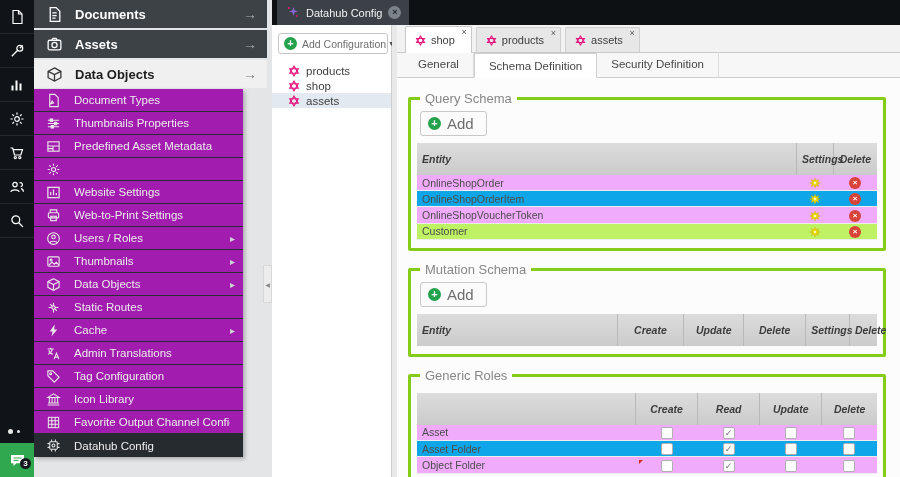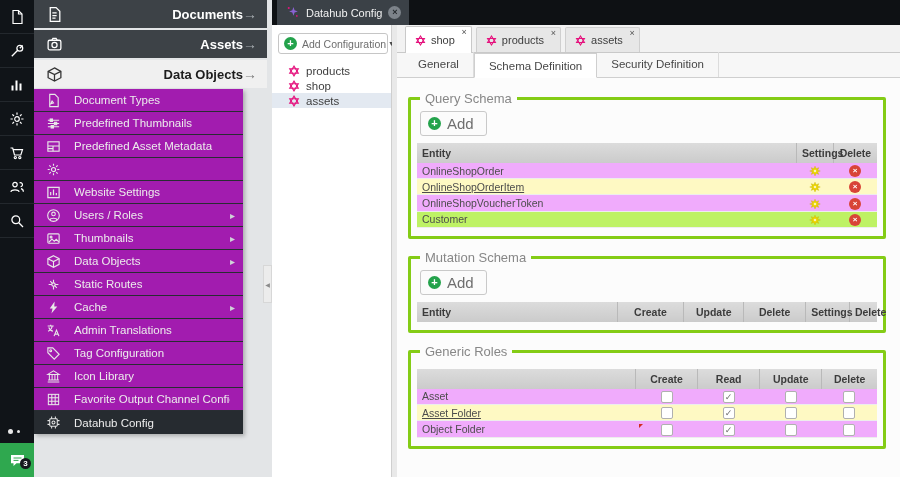--- a/index.html
+++ b/index.html
@@ -13,21 +13,21 @@
   .act-dots { position:absolute; left:0; top:424px; width:34px; height:14px; display:flex; align-items:center; gap:4px; padding-left:8px; }
   .act-dots i { display:block; border-radius:50%; background:#e8e8e8; }
   .act-dots i.d1 { width:5px; height:5px; }
   .act-dots i.d2 { width:3px; height:3px; }
   .chatbtn { position:absolute; left:0; bottom:0; width:34px; height:34px; background:#2fa84f; display:flex; align-items:center; justify-content:center; cursor:pointer; }
   .chatbadge { position:absolute; right:3px; bottom:8px; min-width:11px; height:11px; border-radius:6px; background:#15181c; color:#fff; font-size:8px; line-height:11px; text-align:center; padding:0 2px; font-weight:bold; }
 
   
   .side-sections { position:absolute; left:34px; top:0; width:233px; z-index:4; }
   .sec-row { height:28px; margin-bottom:2px; background:#3d4247; color:#fff; display:flex; align-items:center; padding:0 10px 0 12px; font-size:13px; font-weight:bold; cursor:pointer; }
-  .sec-row .seclabel { margin-left:24px; flex:1;text-align:right; }
+  .sec-row .seclabel { margin-left:12px; flex:1; }
   .sec-row .secarrow { color:#a9aeb3; font-size:14px; font-weight:normal; }
   .sec-row.active { background:#f0f0f0; color:#1d1d1d; }
   .sec-row.active .secarrow { color:#7a7a7a; }
   .submenu { position:absolute; left:34px; top:89px; width:209px; background:#a21caf; z-index:4; box-shadow:2px 2px 4px rgba(0,0,0,.25); }
   .smenu-item { height:23px; display:flex; align-items:center; padding:0 8px 0 12px; border-bottom:1px solid #282d32; color:#ececec; font-size:11.5px; cursor:pointer; }
   .smenu-item:last-child { border-bottom:none; background:#262b30; }
   .smenu-item .mi { width:15px; height:15px; margin-right:13px; flex:none; }
   .smenu-item .slabel { flex:1; white-space:nowrap; overflow:hidden; }
   .smenu-item .chev { visibility:hidden; color:#cfd3d7; font-size:10px; }
   .smenu-item.has-arrow .chev { visibility:visible; }
@@ -69,25 +69,25 @@
   .stab.active { background:#fff; border:1px solid #cfcfcf; border-bottom:1px solid #fff; margin-bottom:-1px; }
   .content { padding:13px 14px 0 11px; }
 
   fieldset.fs { border:3px solid #84cc16; border-radius:2px; padding:2px 6px 8px 6px; margin-bottom:11px; background:#fcfcfc; }
   fieldset.fs legend { font-size:13px; color:#878787; padding:0 5px; margin-left:3px; }
   .addbtn { display:inline-flex; align-items:center; gap:6px; border:1px solid #c9c9c9; border-radius:3px; background:#fbfbfb; padding:3px 12px 3px 7px; margin:3px 0 7px 3px; cursor:pointer; }
   .addbtn .plus { width:13px; height:13px; border-radius:50%; background:#23a24b; color:#fff; font-size:11px; line-height:12px; text-align:center; font-weight:bold; }
   .addbtn .ablabel { font-size:15px; color:#6e6e6e; }
 
   table.grid { width:100%; border-collapse:collapse; table-layout:fixed; font-size:10.5px; color:#4c4c4c; }
-  table.grid th { background:linear-gradient(#dcdcdc,#cbcbcb); color:#3c3c3c; font-weight:bold; text-align:center; height:14px; padding:4px 5px; border-right:1px solid #b9b9b9; font-size:10.5px; }
+  table.grid th { background:linear-gradient(#dcdcdc,#cbcbcb); color:#3c3c3c; font-weight:bold; text-align:center; height:14px; padding:10px 5px; border-right:1px solid #b9b9b9; font-size:10.5px;font-style:italic; }
   table.grid th:first-child { text-align:left; }
   table.grid th:last-child { border-right:none; }
   table.grid td { height:15px; padding:1px 5px; border-bottom:1px solid #ededed; background:#f0abfc; position:relative; }
-  table.grid tr.alt td { background:#fef9c3;text-decoration:underline; }
+  table.grid tr.alt td { background:#0ea5e9; }
   table.grid tr.selected td { background:#bef264; }
   td.cicon { text-align:center; }
   .delbtn { display:inline-block; width:12px; height:12px; border-radius:50%; background:#d84437; color:#fff; font-size:8px; line-height:12px; text-align:center; font-weight:bold; vertical-align:middle; cursor:pointer; }
   .gearwrap { display:inline-block; width:12px; height:12px; vertical-align:middle; cursor:pointer; }
 
   .cb { display:inline-block; width:12px; height:12px; border:1px solid #b0b0b0; border-radius:2px; background:#fff; vertical-align:middle; text-align:center; cursor:pointer; }
   .cb .tick { display:none; font-size:9px; line-height:10px; color:#6e6e6e; }
   .cb.checked .tick { display:block; }
   .dirty { display:none; position:absolute; left:3px; top:3px; width:0; height:0; border-left:4px solid #d02b1f; border-bottom:4px solid transparent; }
   .dirty.show { display:block; }
@@ -194,21 +194,21 @@
   </div>
   <div class="smenu-item">
     <span class="mi">
         <svg width="15" height="15" viewBox="0 0 16 16" stroke="#e8e8e8" stroke-width="1.2" fill="#e8e8e8">
           <path d="M2 4.5h12M2 8h12M2 11.5h12" fill="none"></path>
           <rect x="4.5" y="3.2" width="2.4" height="2.6"></rect>
           <rect x="9" y="6.7" width="2.4" height="2.6"></rect>
           <rect x="5.5" y="10.2" width="2.4" height="2.6"></rect>
         </svg>
       </span>
-    <span class="slabel">Predefined Thumbnails</span>
+    <span class="slabel">Thumbnails Properties</span>
       <span class="chev">▸</span>
   </div>
   <div class="smenu-item">
     <span class="mi">
         <svg width="15" height="15" viewBox="0 0 16 16" fill="none" stroke="#e8e8e8" stroke-width="1.2">
           <rect x="2" y="3" width="12" height="10"></rect>
           <path d="M2 7.5h12M7.5 7.5V13M2 10.2h5.5"></path>
         </svg>
       </span>
     <span class="slabel">Predefined Asset Metadata</span>
@@ -224,20 +224,31 @@
       <span class="chev">▸</span>
   </div>
   <div class="smenu-item">
     <span class="mi">
         <svg width="15" height="15" viewBox="0 0 16 16" fill="none" stroke="#e8e8e8" stroke-width="1.3">
           <rect x="2" y="2.5" width="12" height="11"></rect>
           <path d="M5 11V7.5M8 11V4.8M11 11V8.5"></path>
         </svg>
       </span>
     <span class="slabel">Website Settings</span>
+      <span class="chev">▸</span>
+  </div>
+  <div class="smenu-item">
+    <span class="mi">
+        <svg width="15" height="15" viewBox="0 0 16 16" fill="none" stroke="#e8e8e8" stroke-width="1.2">
+          <path d="M4.5 5V2h7v3"></path>
+          <rect x="2.5" y="5" width="11" height="5.5" rx="1"></rect>
+          <rect x="5" y="8.8" width="6" height="4.7"></rect>
+        </svg>
+      </span>
+    <span class="slabel">Web-to-Print Settings</span>
       <span class="chev">▸</span>
   </div>
   <div class="smenu-item has-arrow">
     <span class="mi">
         <svg width="15" height="15" viewBox="0 0 16 16" fill="none" stroke="#e8e8e8" stroke-width="1.2">
           <circle cx="8" cy="8" r="6.2"></circle>
           <circle cx="8" cy="6.3" r="1.9"></circle>
           <path d="M4.3 12.6c.5-2.2 6.9-2.2 7.4 0"></path>
         </svg>
       </span>

